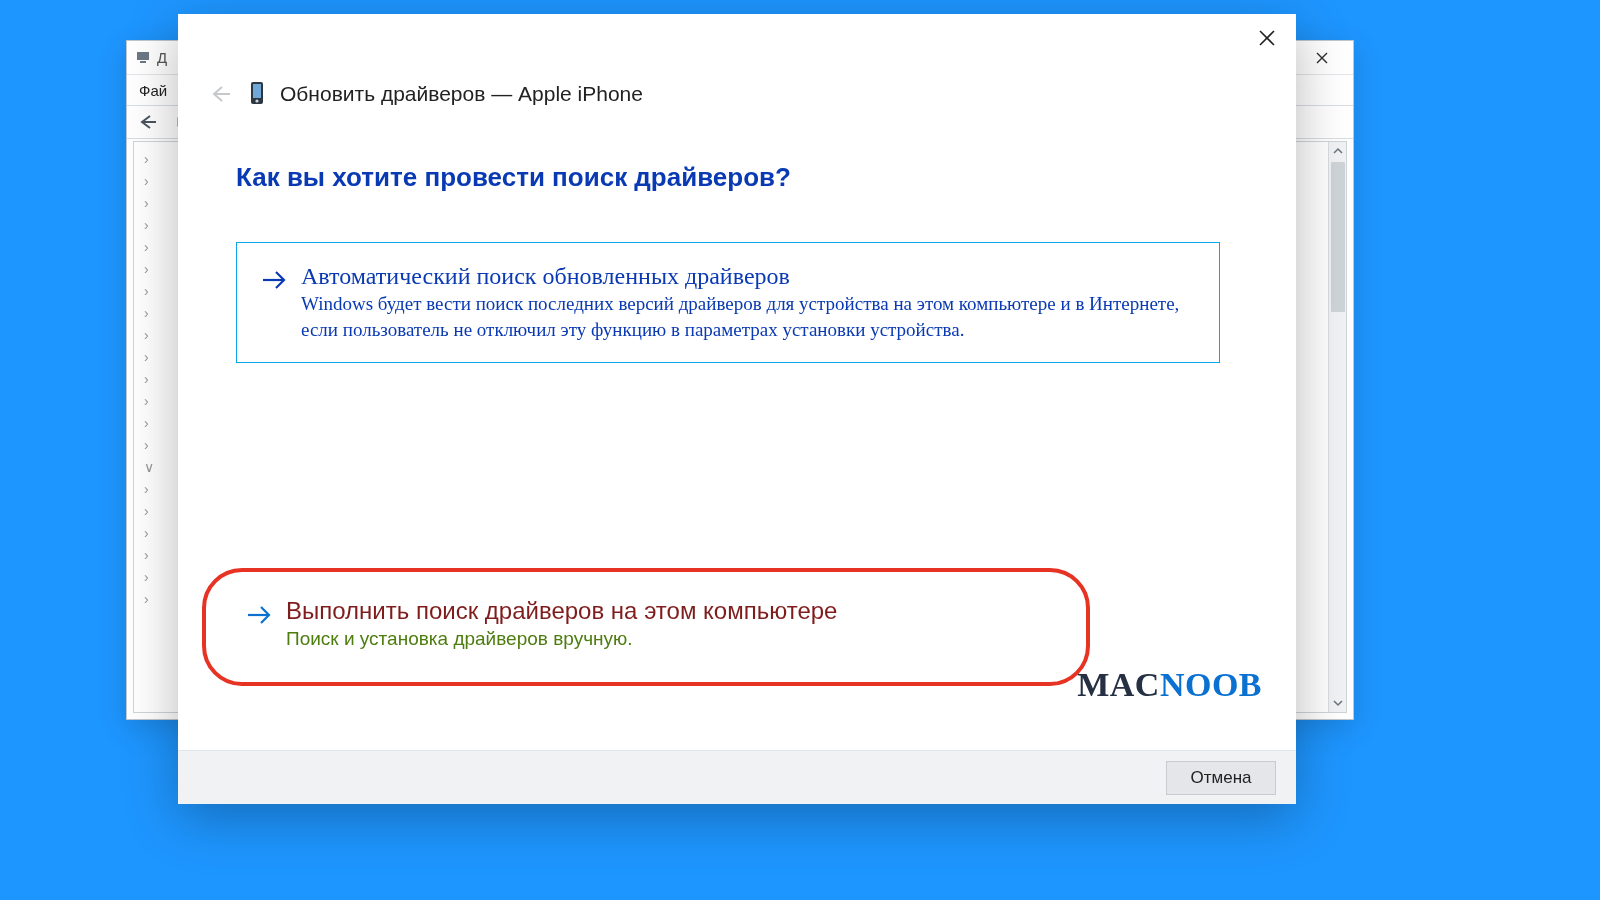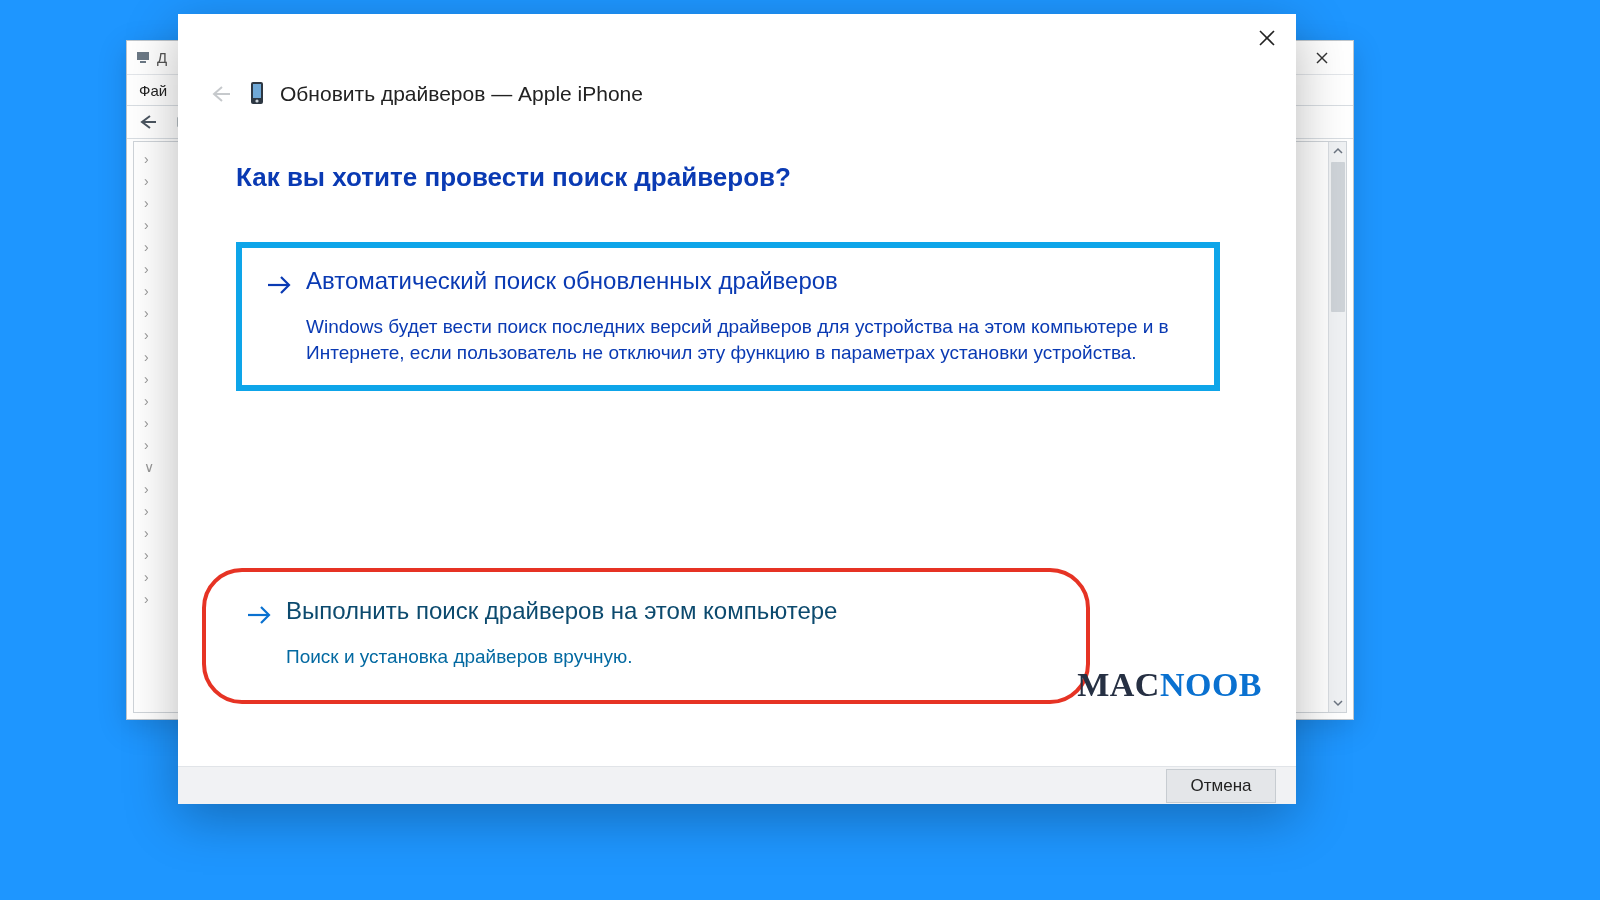--- a/index.html
+++ b/index.html
@@ -77,47 +77,48 @@
   .dlg-back { width:28px; height:28px; display:flex; align-items:center; justify-content:center; color:#c6c9cc; }
   .dlg-dev-icon { width:18px; height:26px; display:inline-block; }
   .dlg-title { font-size:21px; color:#222; font-weight:400; }
   .dlg-question {
     position:absolute; left:58px; top:148px;
     font-size:26px; color:#0a3ab3; font-weight:700;
   }
 
   .opt {
     position:absolute; left:58px;
-    border:6px solid #0ea5e9; padding:18px 16px 20px 24px;
+    border:1px solid #0ea5e9; padding:18px 16px 20px 24px;
     width:984px;
+    font-family:Liberation Serif, serif;
   }
   .opt1 { top:228px; }
   .opt-row { display:flex; align-items:flex-start; gap:14px; }
   .opt-arrow { width:26px; height:30px; display:flex; align-items:center; justify-content:center; color:#0a3ab3; flex-shrink:0; margin-top:4px;}
   .opt-title { font-size:24px; color:#0a3ab3; font-weight:400; line-height:1.25; }
-  .opt-desc { font-size:19px; color:#0a3ab3; font-weight:400; margin-top:18px; line-height:1.35; max-width:900px; }
+  .opt-desc { font-size:19px; color:#0a3ab3; font-weight:400; margin-top:0; line-height:1.35; max-width:900px; }
 
   .opt2wrap {
     position:absolute; left:24px; top:554px; width:888px;
     border:4px solid #e63324; border-radius:40px;
     padding:24px 30px 30px 40px;
   }
-  .opt2 .opt-title { color:#0c4a6e; }
-  .opt2 .opt-desc  { color:#0369a1; }
+  .opt2 .opt-title { color:#7f1d1d; }
+  .opt2 .opt-desc  { color:#4d7c0f; }
   .opt2 .opt-arrow { color:#0a71d0; }
 
   .watermark {
     position:absolute; right:34px; bottom:100px;
     font-size:34px; font-weight:800; letter-spacing:.5px;
     color:#263043; font-family: Liberation Serif, serif;
   }
   .watermark .blue { color:#0a71d0; }
 
   .dlg-footer {
-    position:absolute; left:0; right:0; bottom:0; height:38px;
+    position:absolute; left:0; right:0; bottom:0; height:54px;
     background:#f1f2f4; display:flex; align-items:center; justify-content:flex-end;
     padding-right:20px; border-top:1px solid #e1e4e8;
   }
   .btn-cancel {
     min-width:110px; height:34px; padding:0 20px;
     background:#e4e6e9; border:1px solid #c7ccd1; color:#222;
     font-size:17px; display:flex; align-items:center; justify-content:center;
   }
 
   svg { display:block; }

